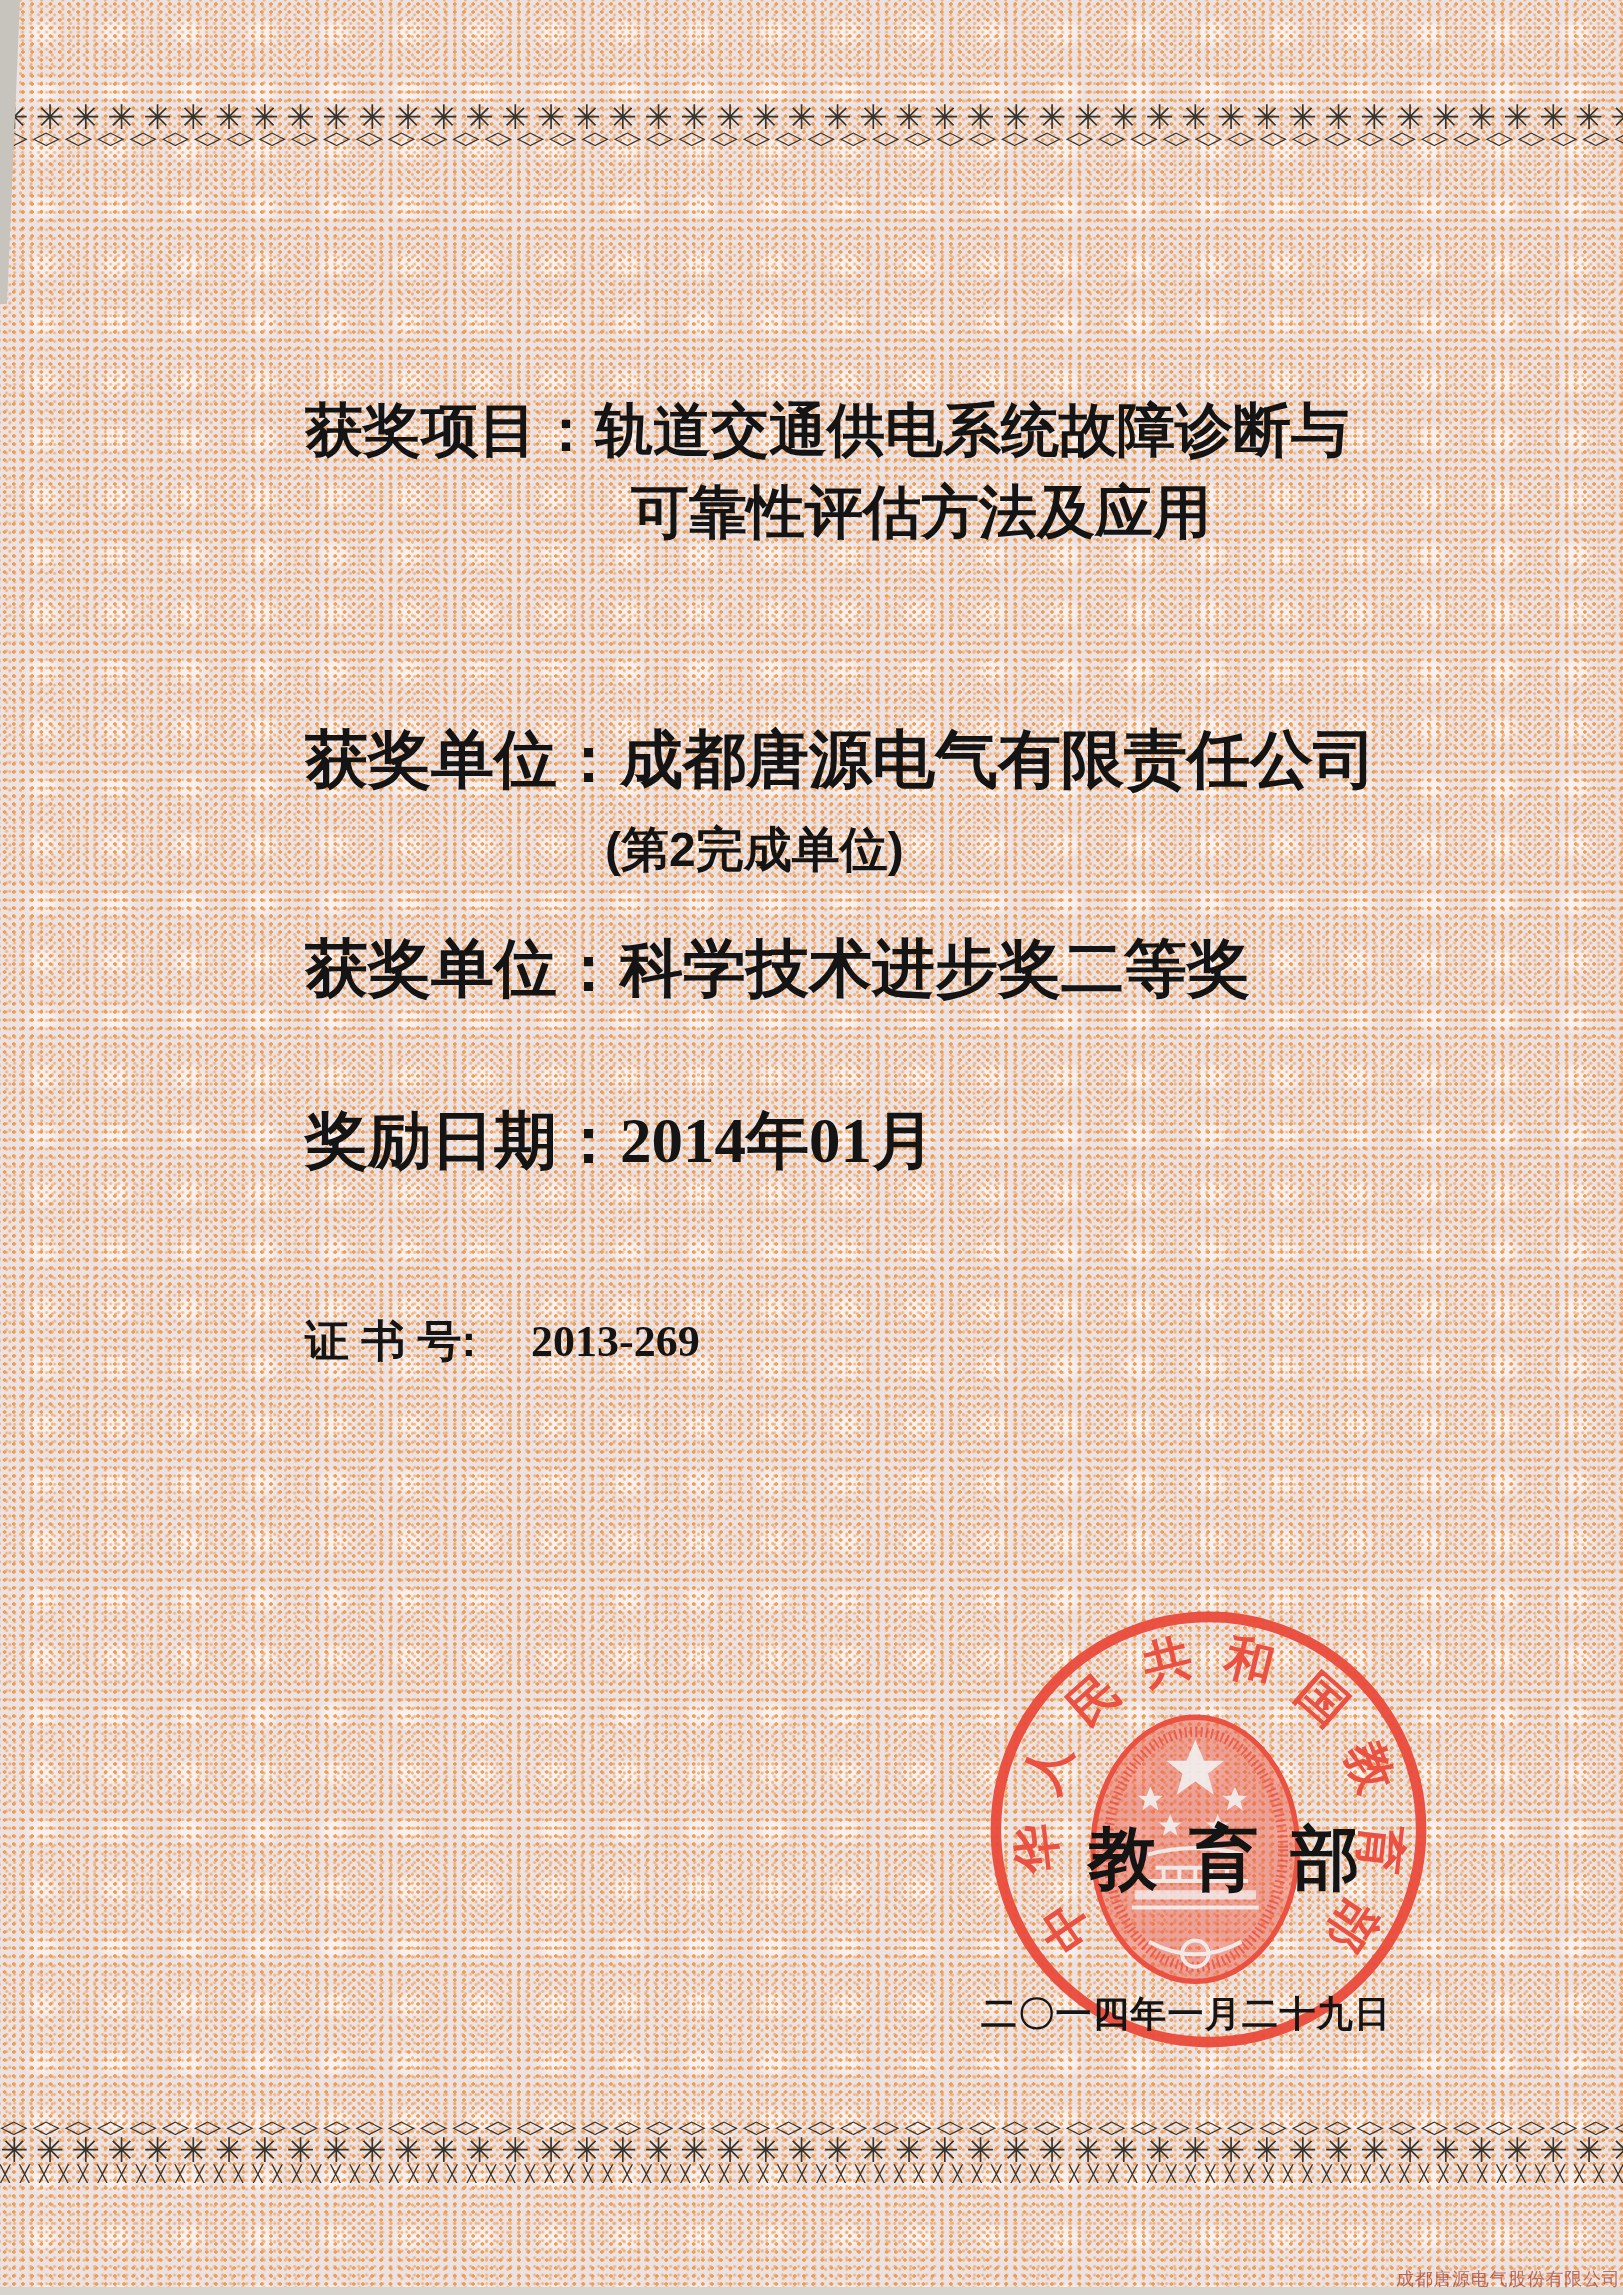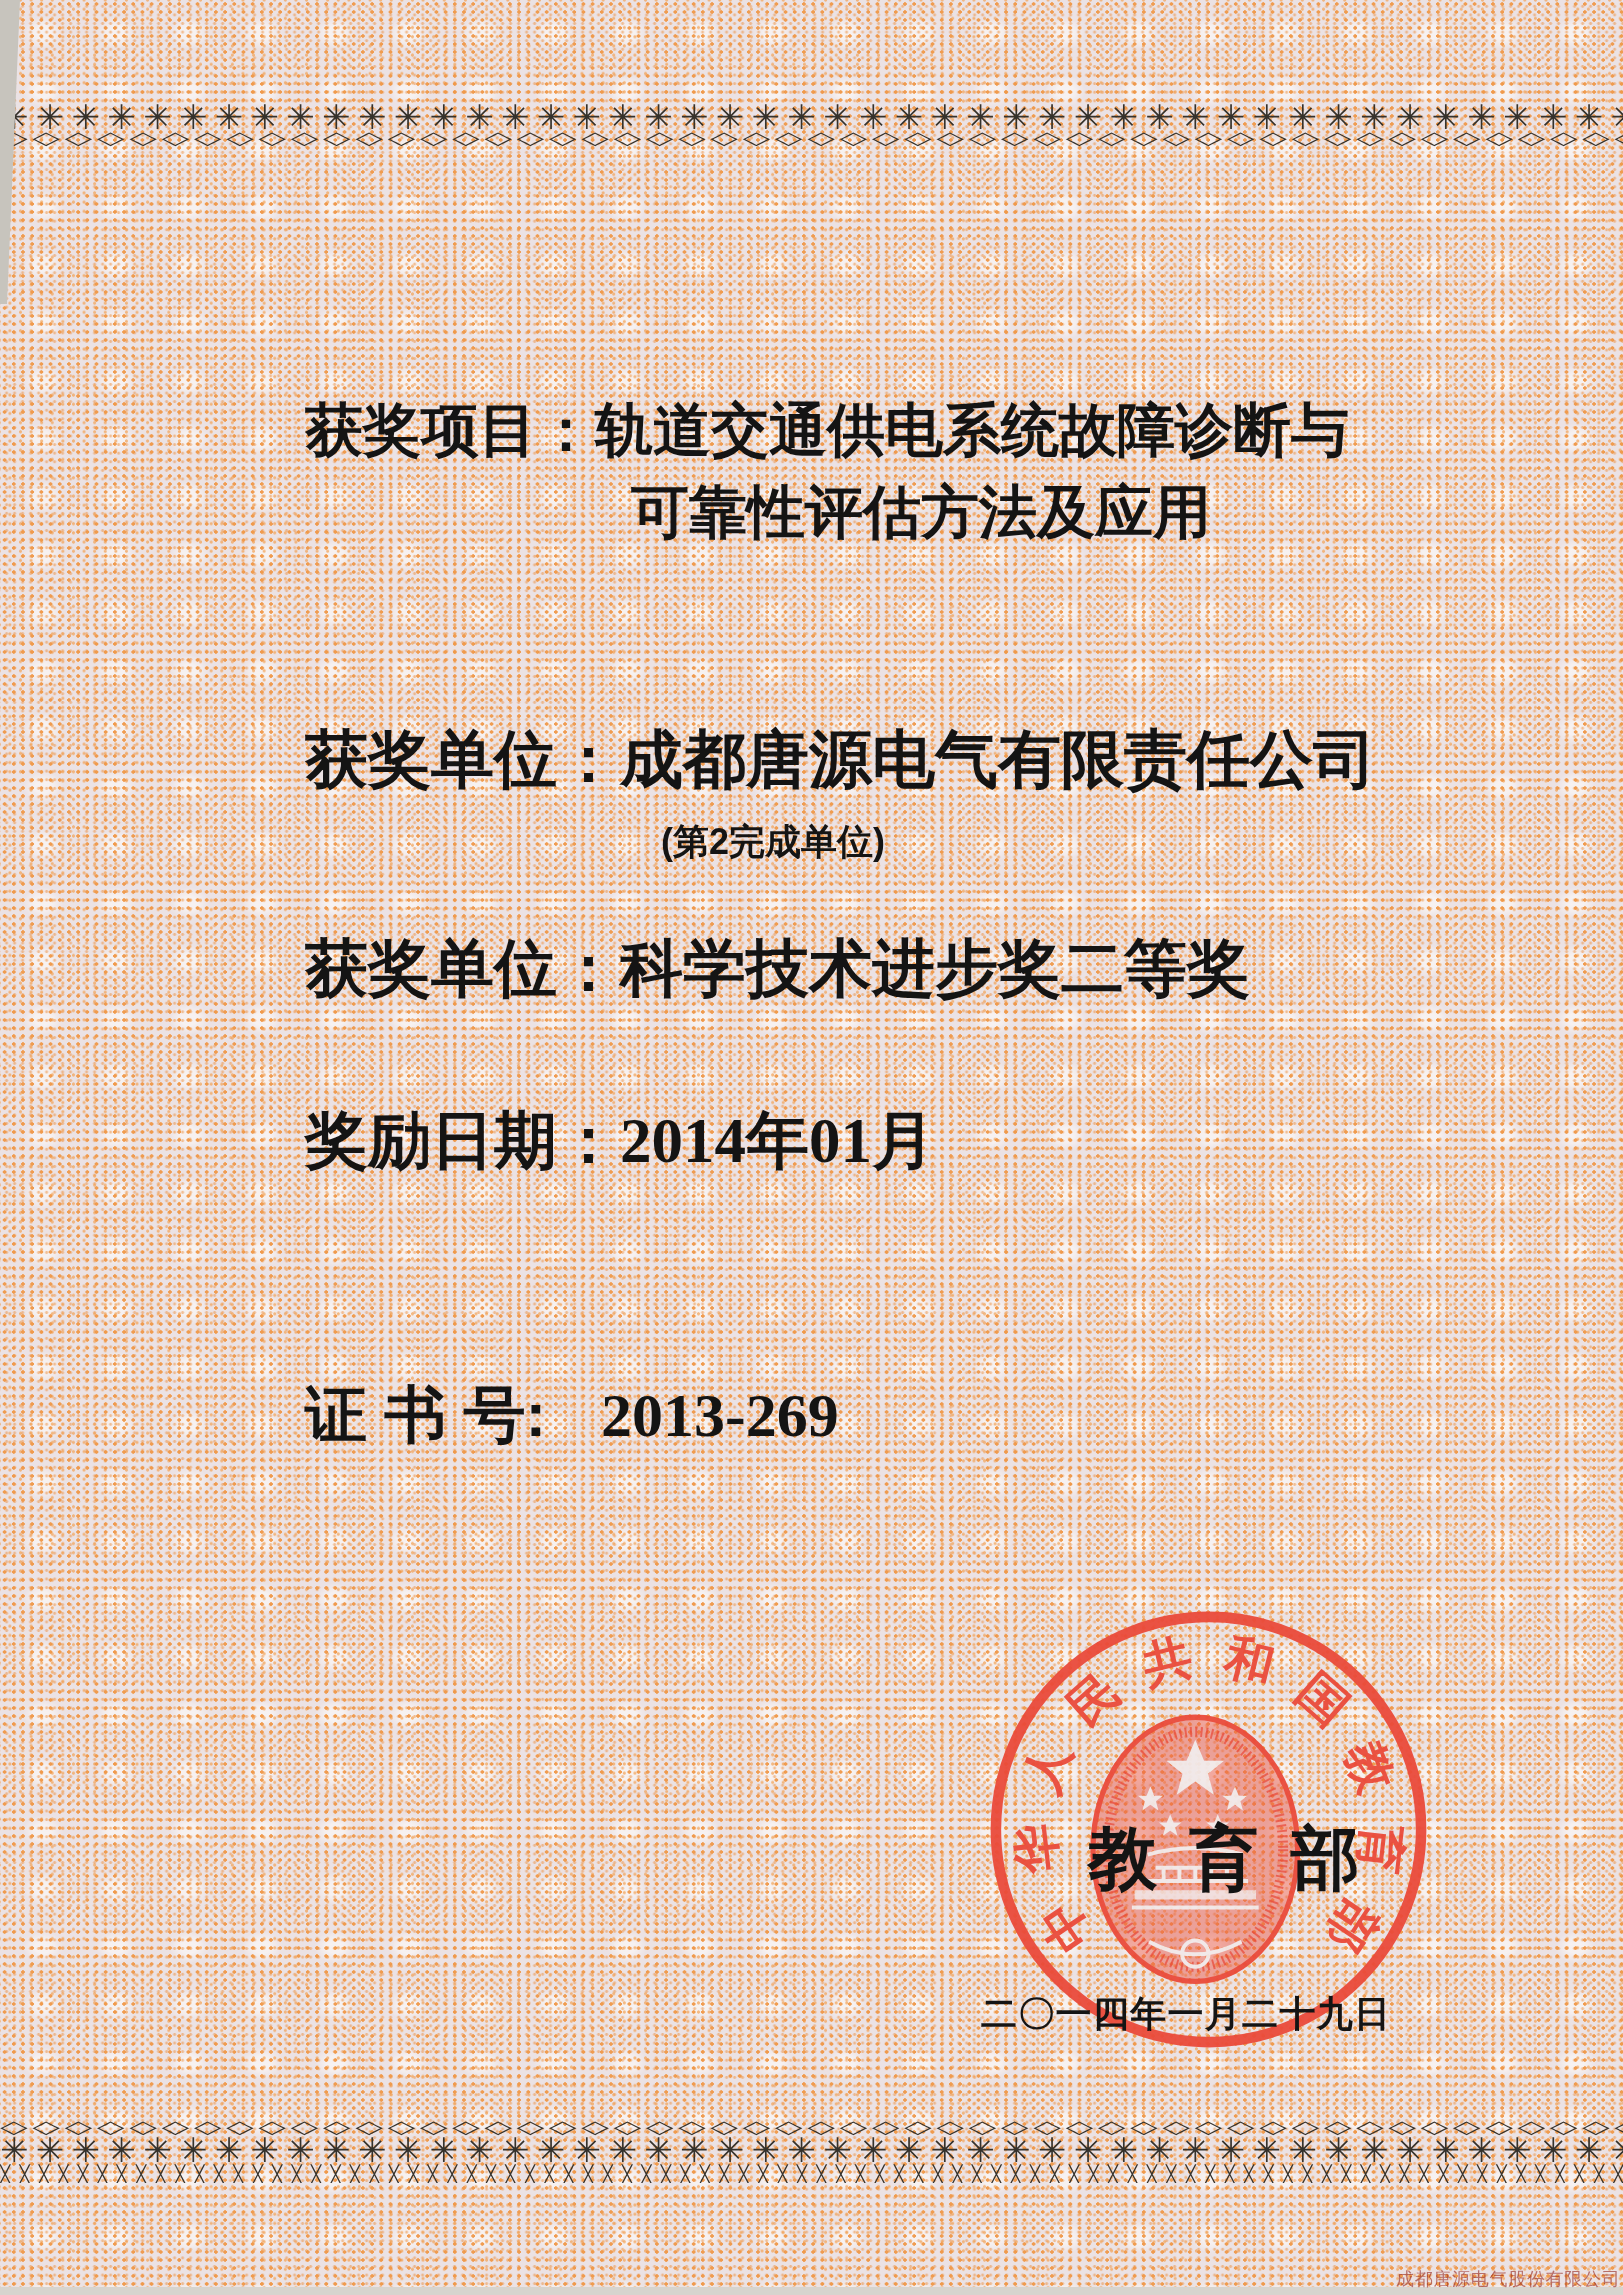--- a/index.html
+++ b/index.html
@@ -26,24 +26,24 @@
   .row-diamond{font-size:36px;line-height:22.5px;letter-spacing:4.6px;
     transform:scaleY(0.5);transform-origin:50% 50%;}
   .border-top .row-diamond{margin-top:-9.2px;}
   .border-bottom .row-diamond{margin-bottom:-8px;}
   .row-cross{font-size:17px;line-height:17px;letter-spacing:9.2px;margin-top:-2.6px;}
   
   .tl{position:absolute;font-weight:700;color:#141414;white-space:nowrap;z-index:2;margin-left:41px;}
   .l-proj1{left:264px;top:392px;font-size:58px;}
   .l-proj2{left:590px;top:474px;font-size:58px;}
   .l-org{left:264px;top:717px;font-size:63px;}
-  .l-note{left:620px;top:818px;font-size:36px;}
+  .l-note{left:564px;top:818px;font-size:48px;}
   .l-grade{left:264px;top:926px;font-size:63px;}
   .l-adate{left:264px;top:1098px;font-size:63px;text-align:center;}
-  .l-cert{left:264px;top:1373px;font-size:62px;}
+  .l-cert{left:264px;top:1312px;font-size:44px;}
   .num{font-family:"Liberation Serif","DejaVu Serif",serif;}
   .l-cert .num{padding-left:55px;}
   .l-authority{left:1047px;top:1813px;font-size:69px;letter-spacing:6.6px;z-index:3;}
   .l-issue{left:940px;top:1990px;font-size:36px;letter-spacing:1.3px;z-index:3;}
   
   .seal{position:absolute;left:984px;top:1605px;width:449px;height:449px;z-index:2;opacity:.94;}
   .seal .ring-circle{fill:none;stroke:#ea4a3a;stroke-width:16px;}
   .seal text{fill:#ea4a3a;font-size:74px;font-weight:700;
     font-family:"Liberation Sans","DejaVu Sans",sans-serif;}
   .emb-fill{fill:rgba(236,86,66,0.5);stroke:#ea4a3a;stroke-width:8px;}

